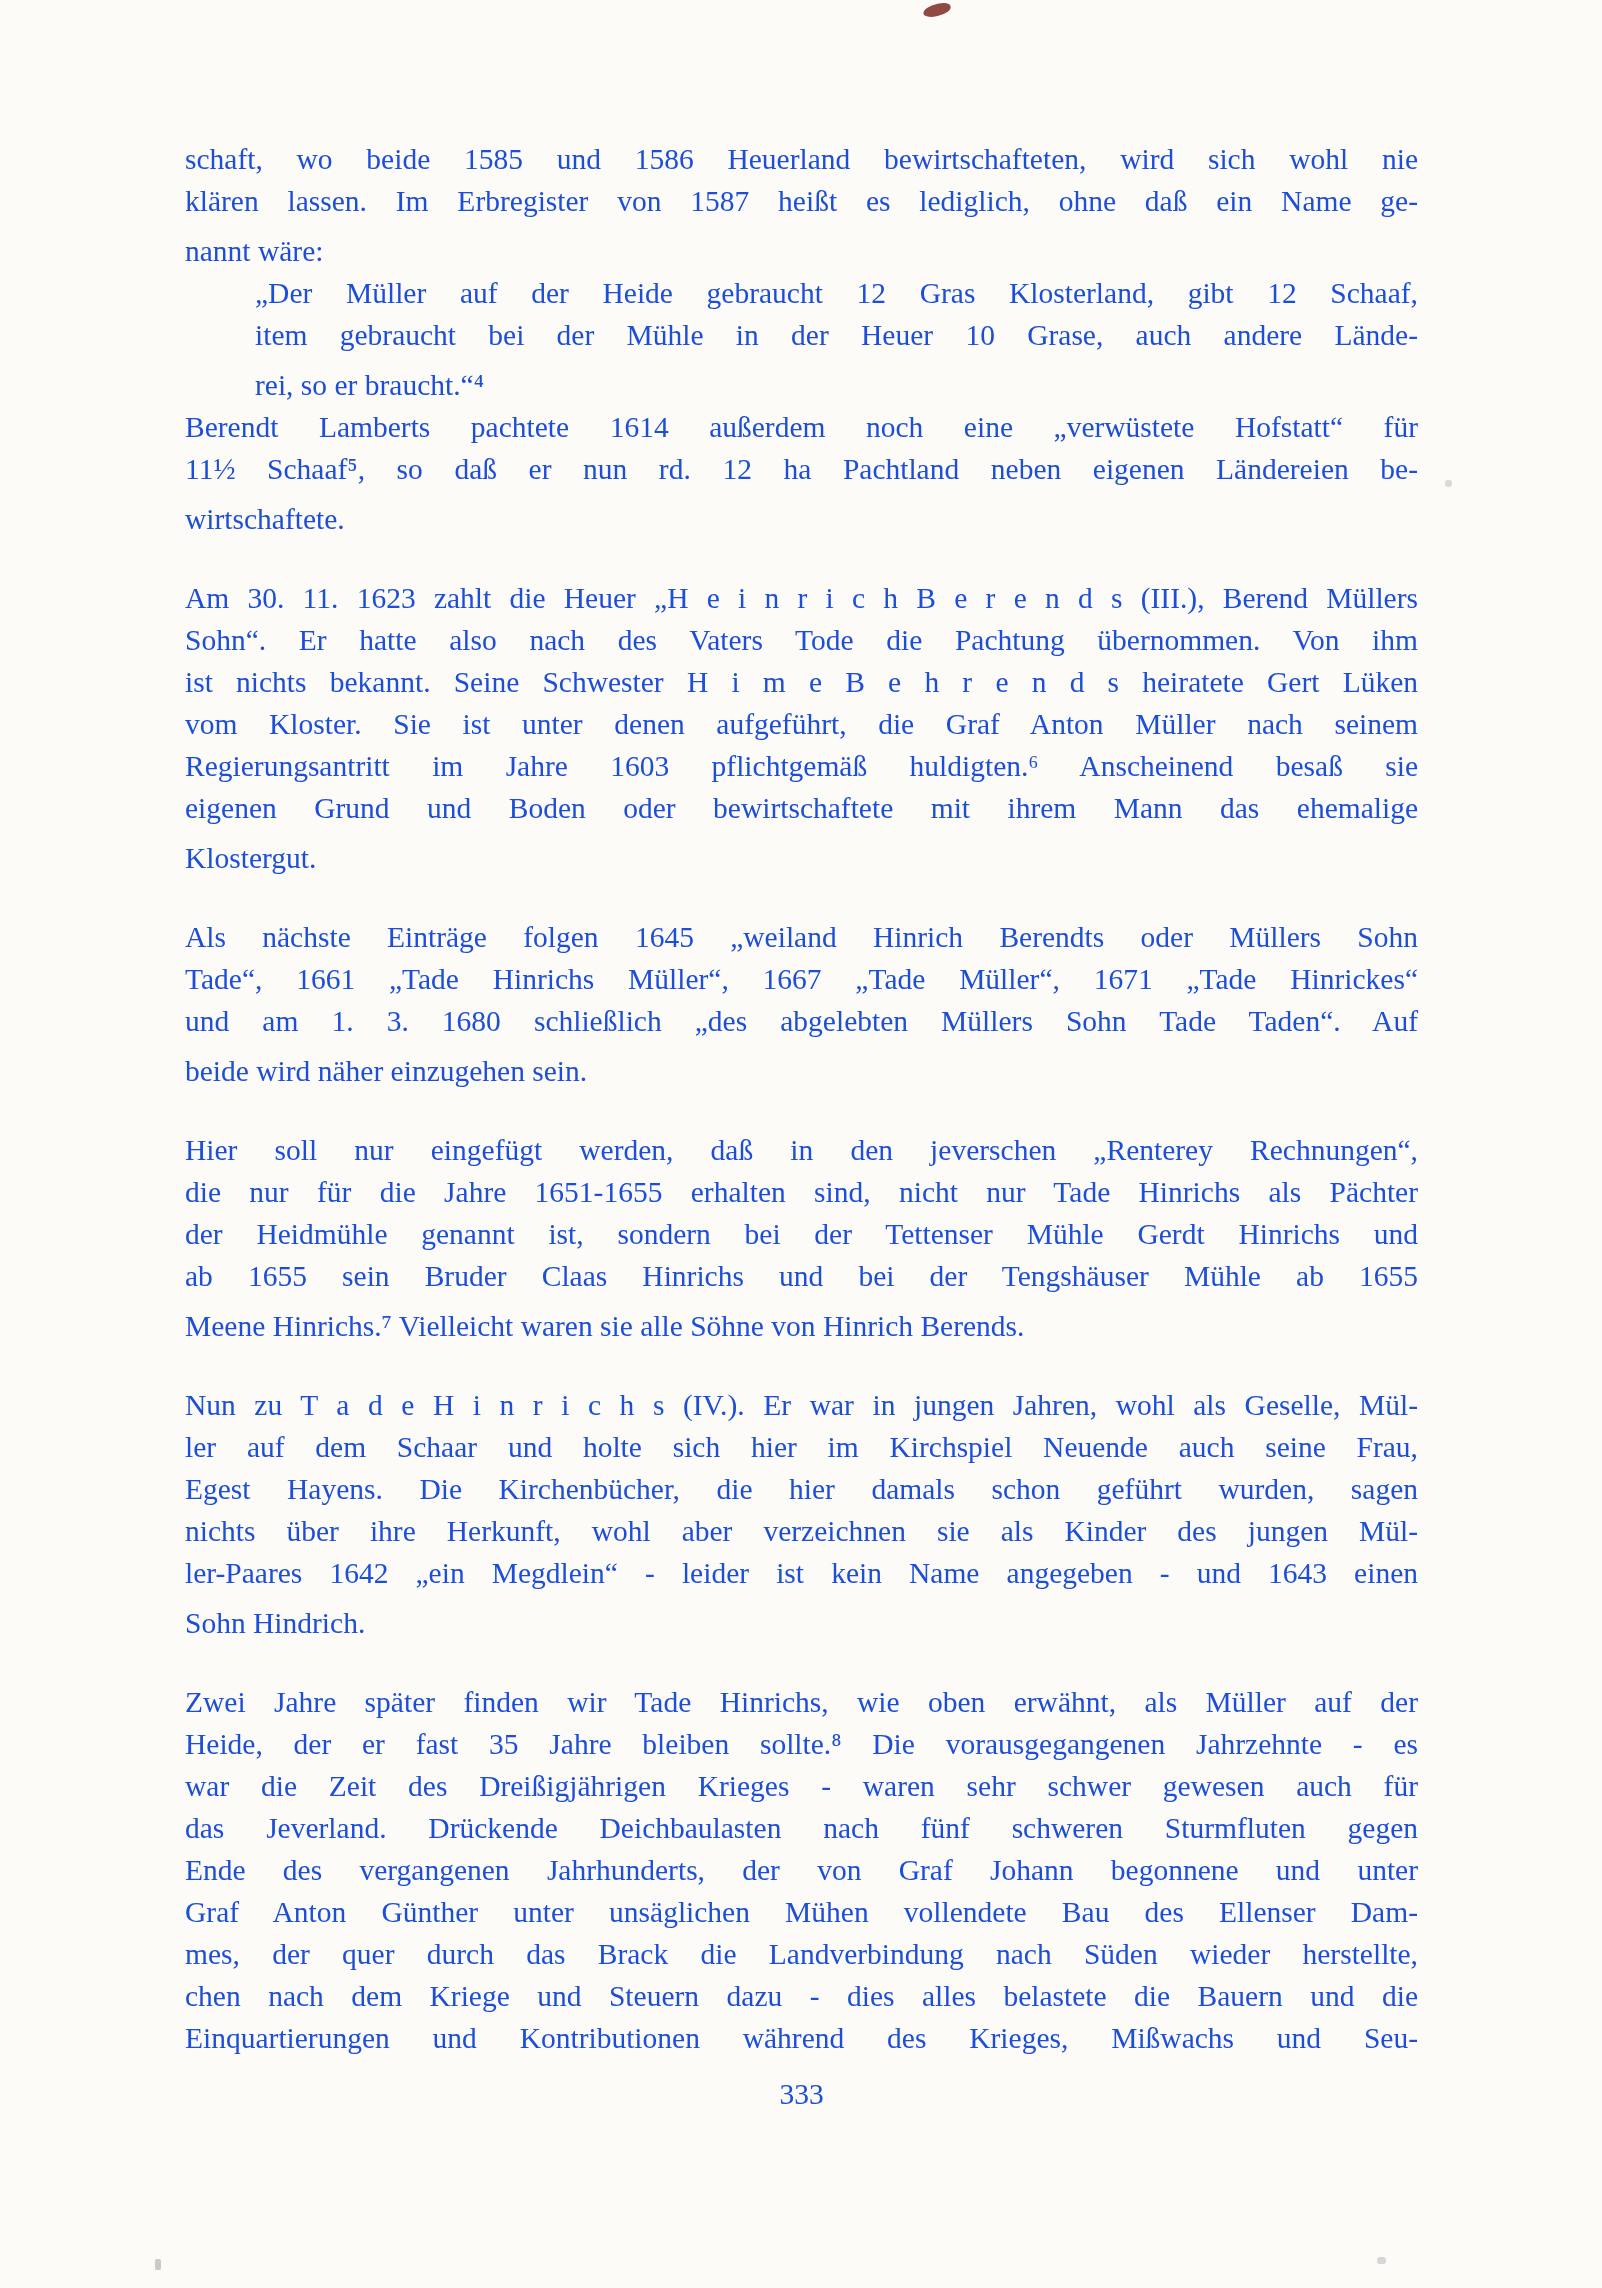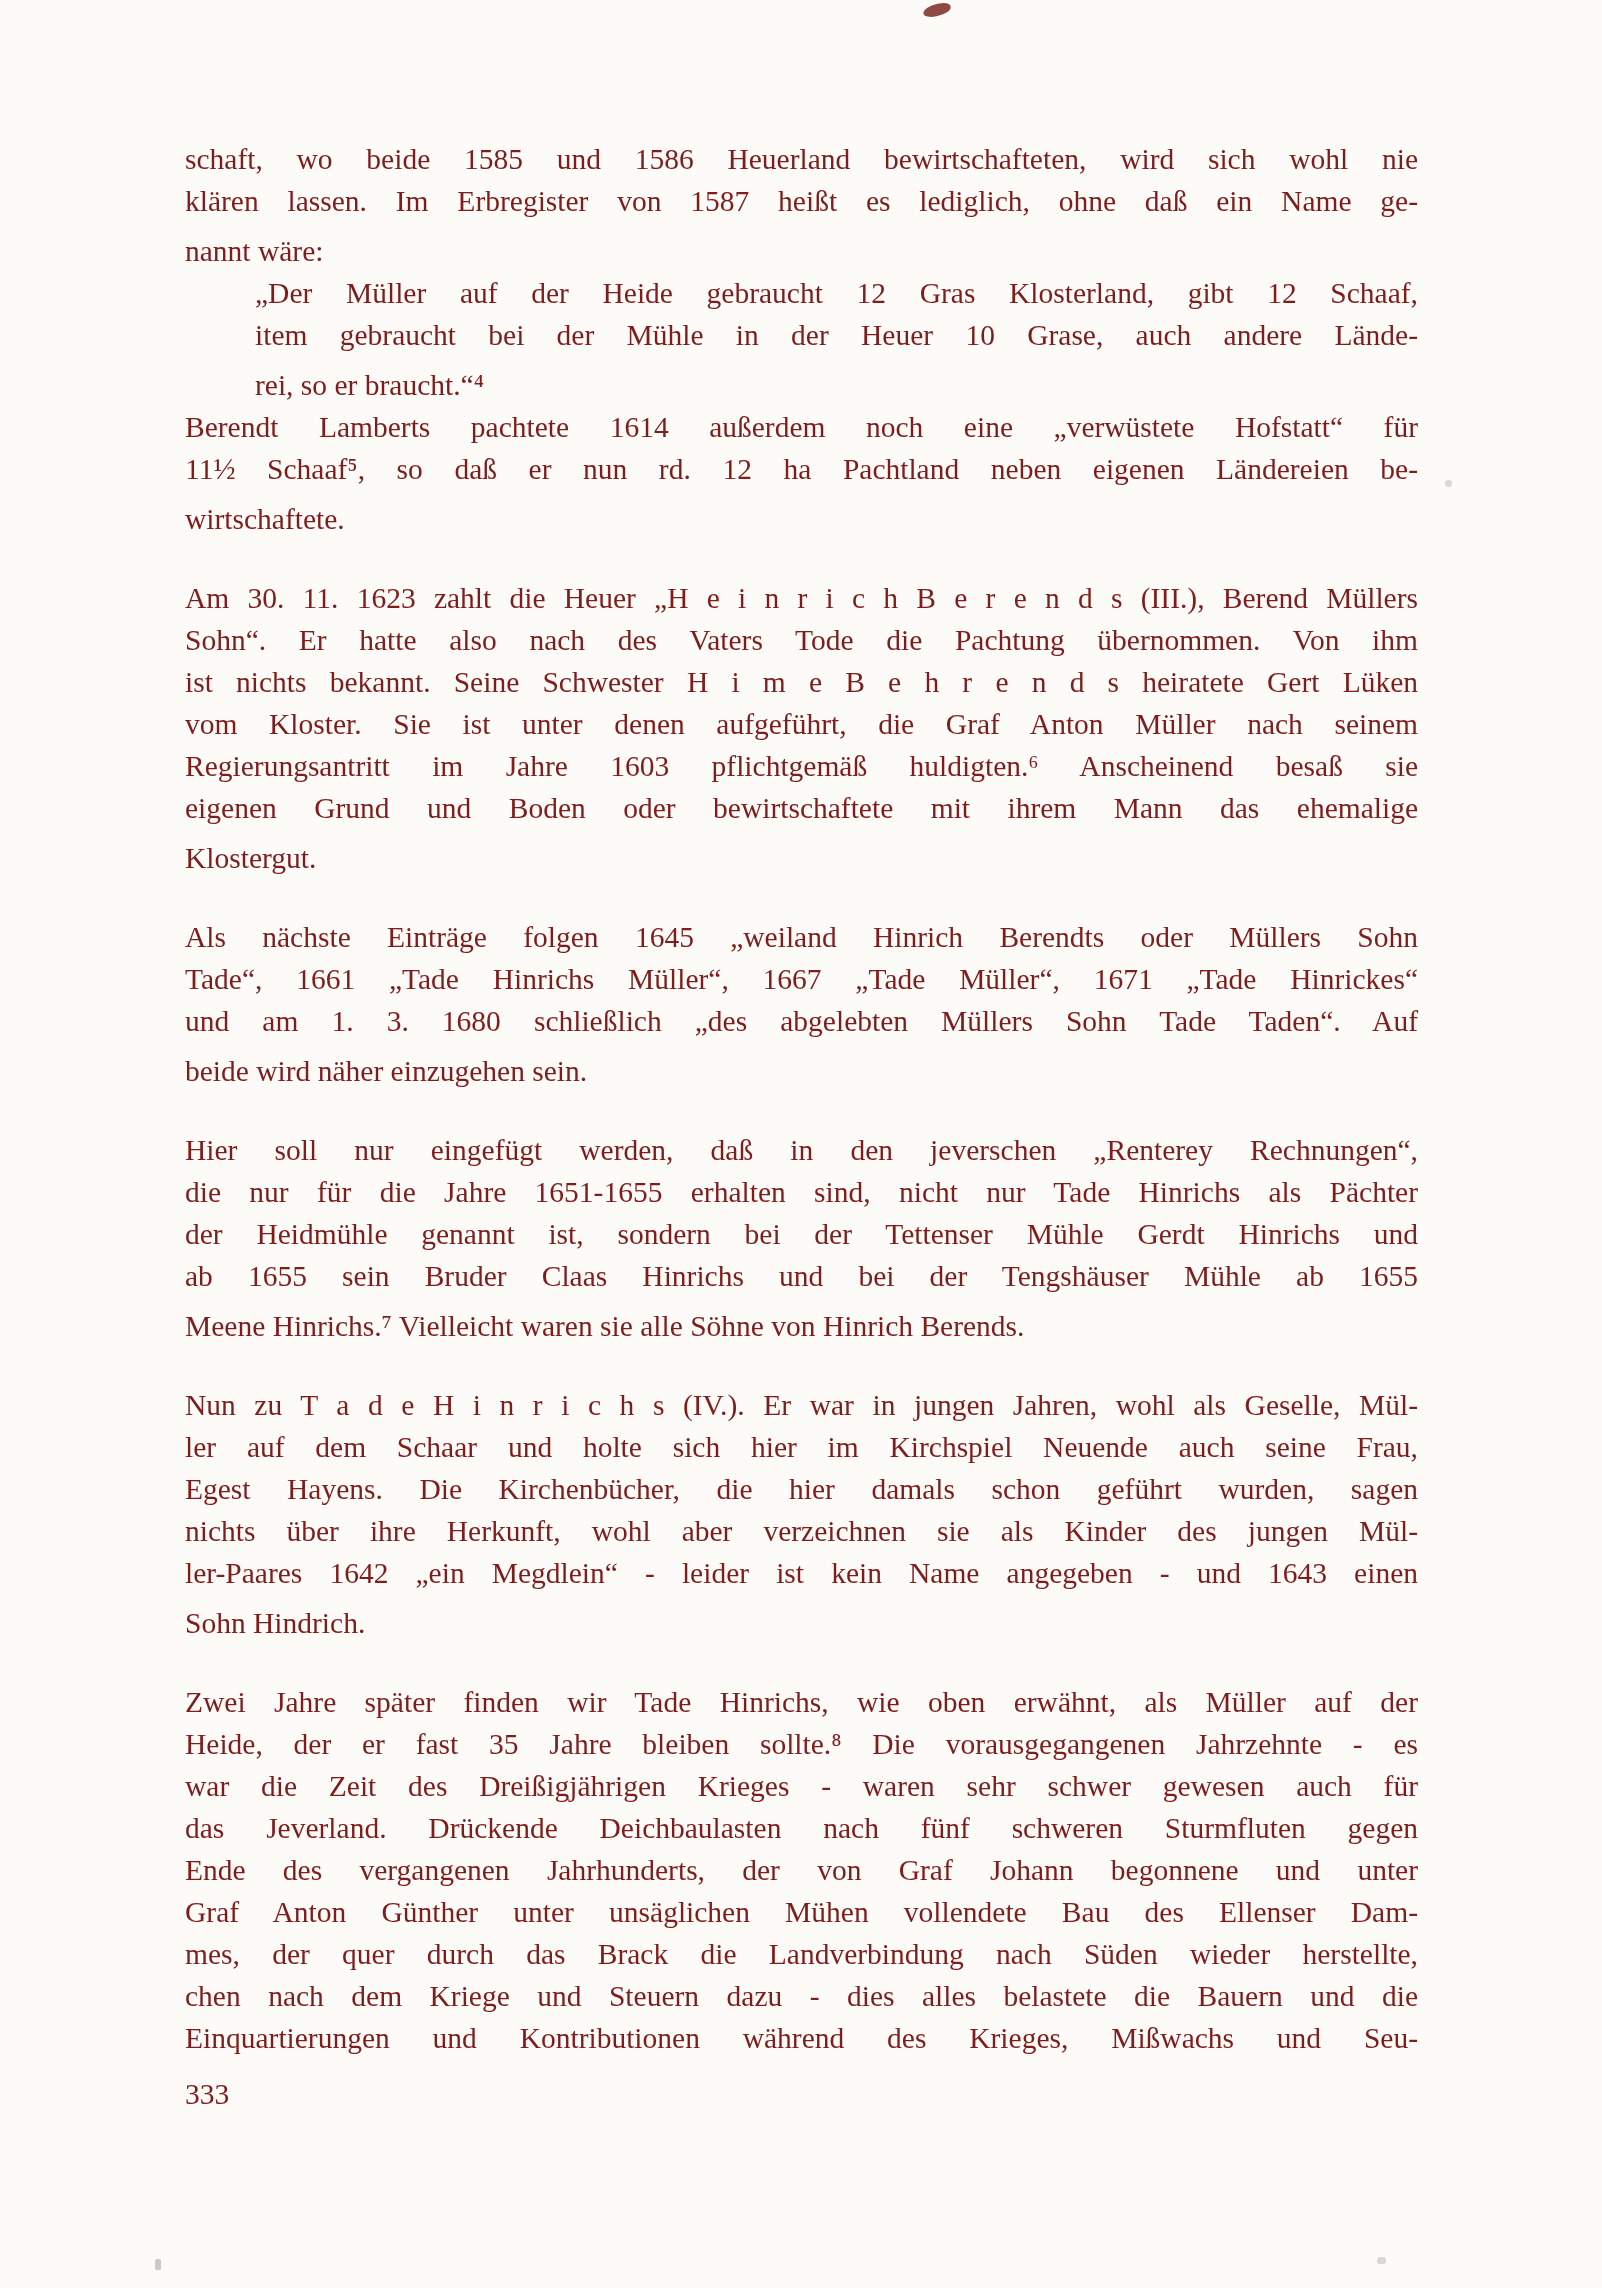--- a/index.html
+++ b/index.html
@@ -6,21 +6,21 @@
     margin: 0;
     padding: 0;
     background: #e8e8e6;
   }
   .page {
     position: relative;
     width: 1602px;
     height: 2289px;
     background: #fcfbf8;
     font-family: "Liberation Serif", "DejaVu Serif", serif;
-    color: #7f1d1d;
+    color: #1d4ed8;
     overflow: hidden;
   }
   .text-block {
     position: absolute;
     left: 185px;
     top: 138px;
     width: 1233px;
   }
   .paragraph { margin: 0; }
   .paragraph.gap { margin-top: 37px; }
@@ -32,21 +32,21 @@
     hyphens: none;
     overflow-wrap: normal;
   }
   .line.last { text-align-last: left; margin-top: 8px; }
   .paragraph.quote .line { padding-left: 70px; }
   .page-number {
     position: absolute;
     left: 185px;
     top: 2073px;
     width: 1233px;
-    text-align: left;
+    text-align: center;
     font-size: 29.5px;
     line-height: 42px;
   }
   .artifact {
     position: absolute;
     pointer-events: none;
   }
   .artifact.ink-top {
     left: 923px;
     top: 3.7px;

